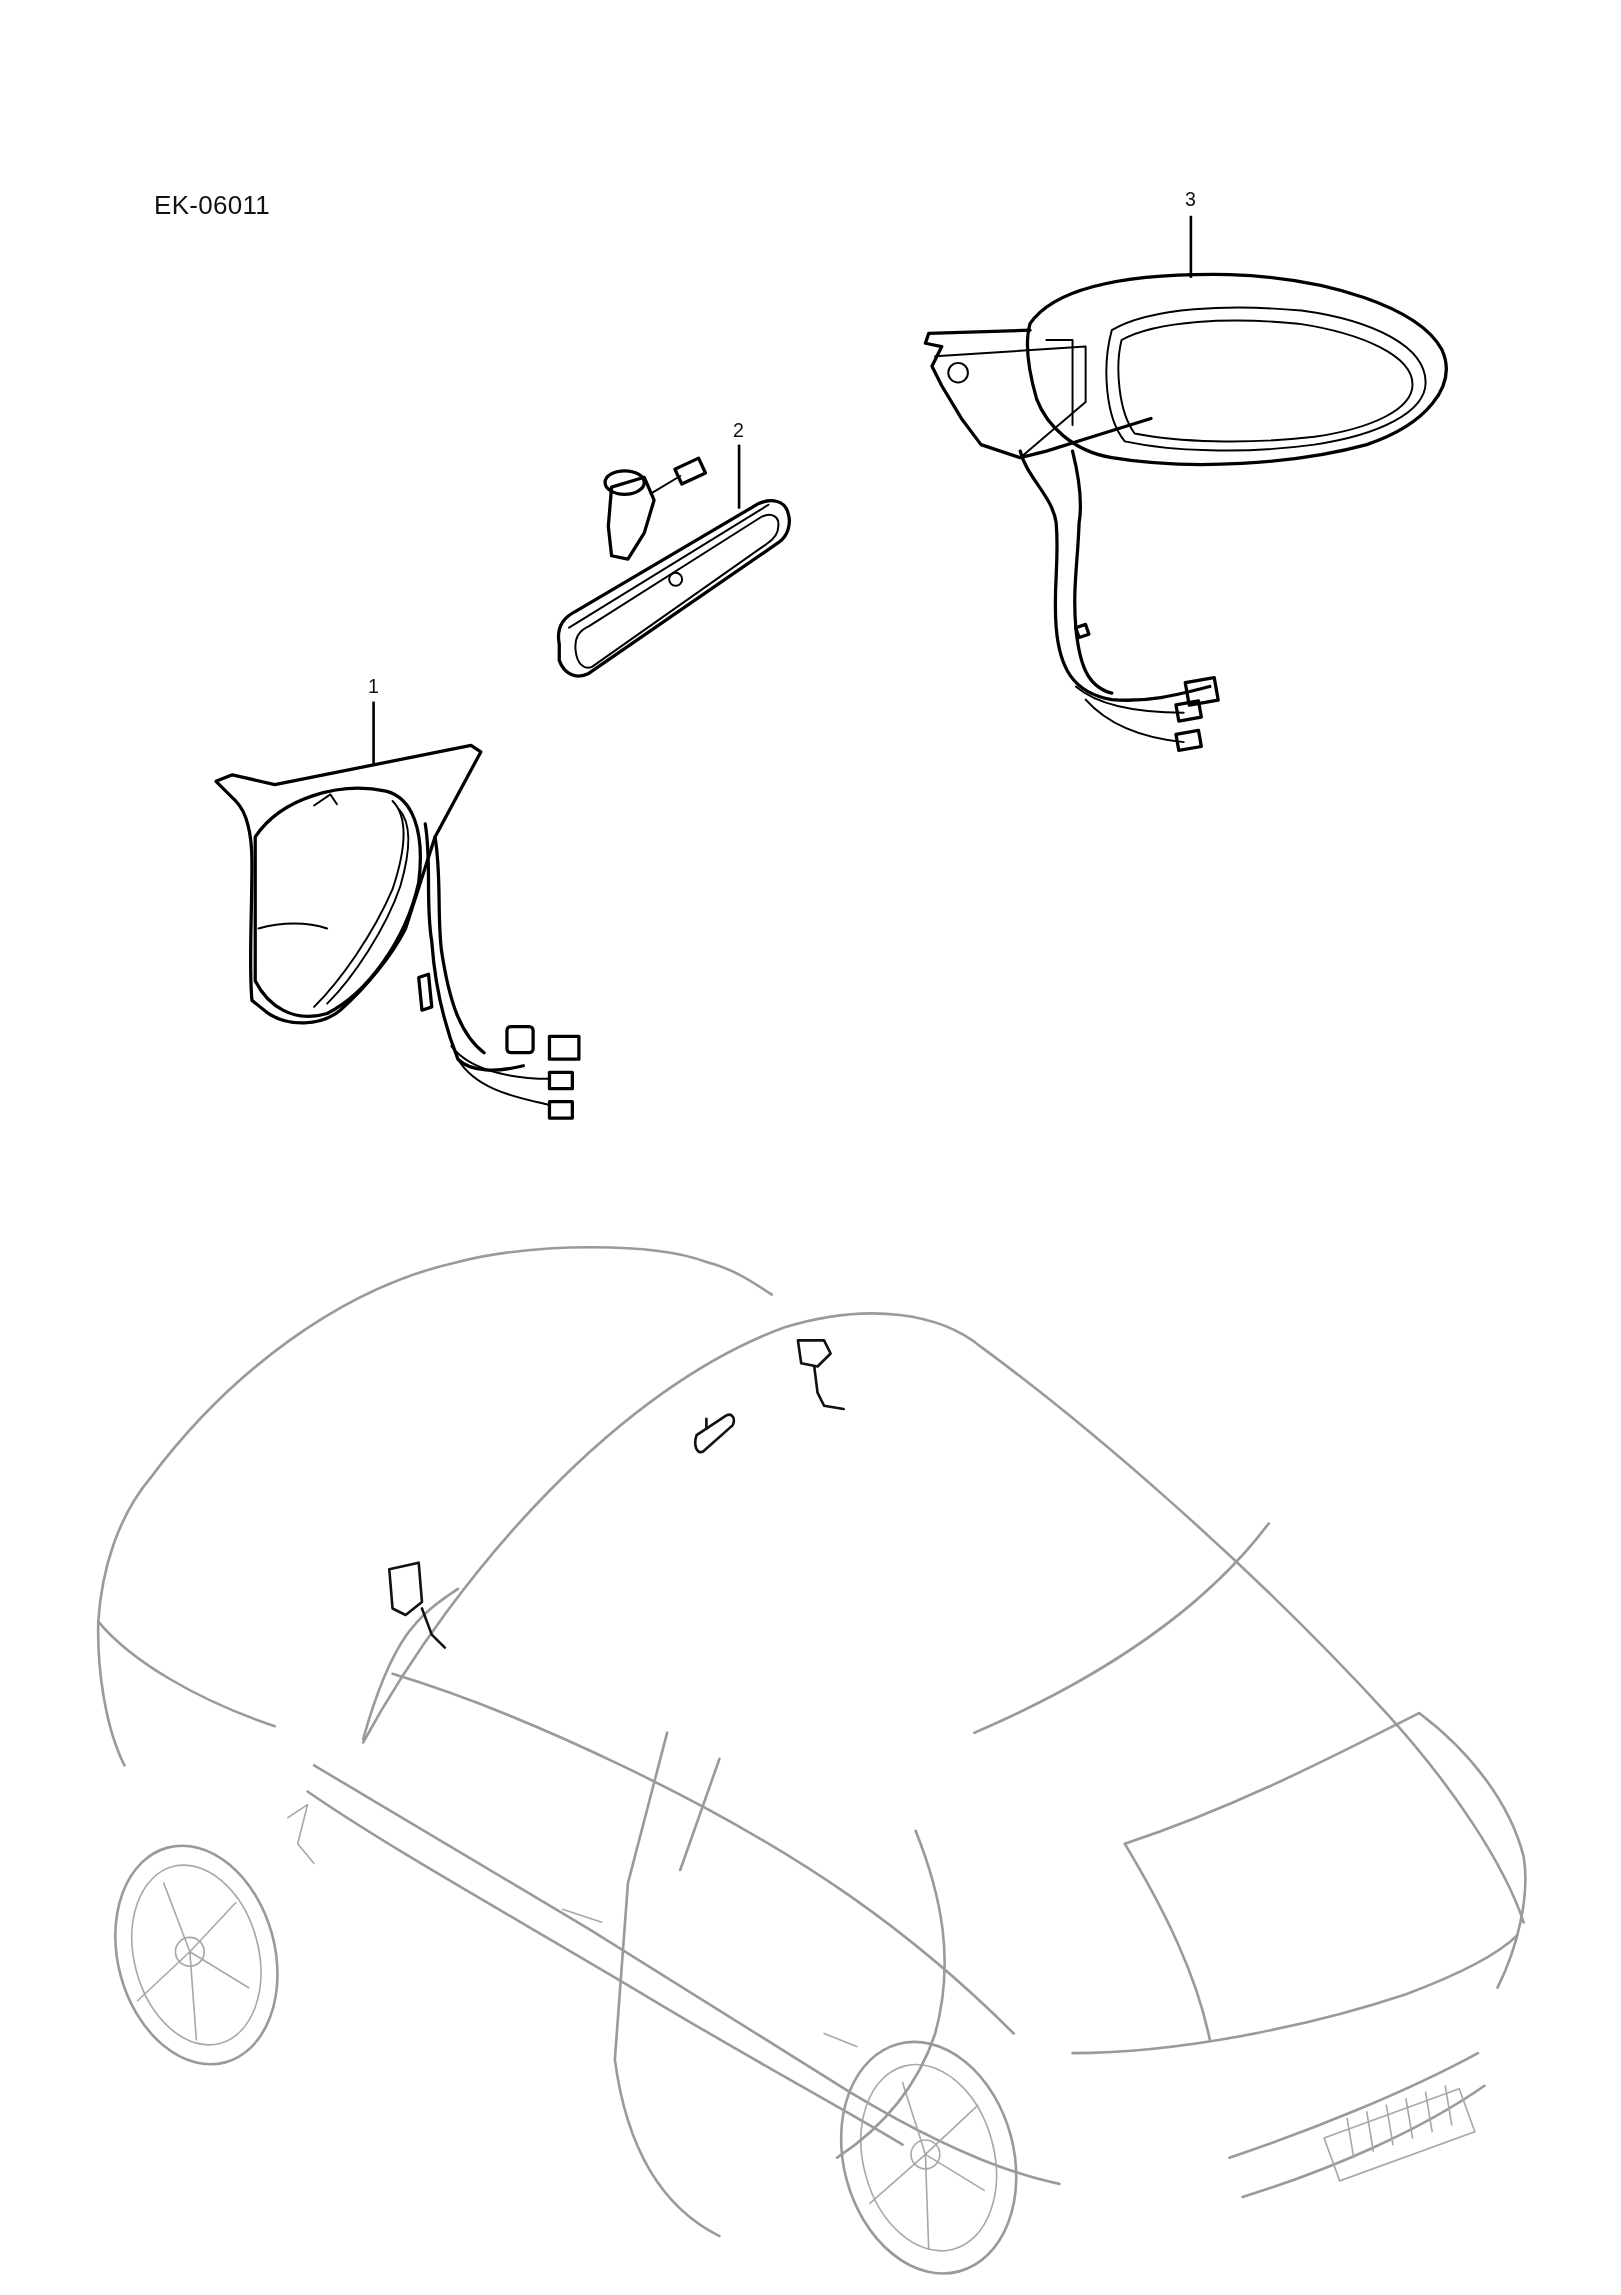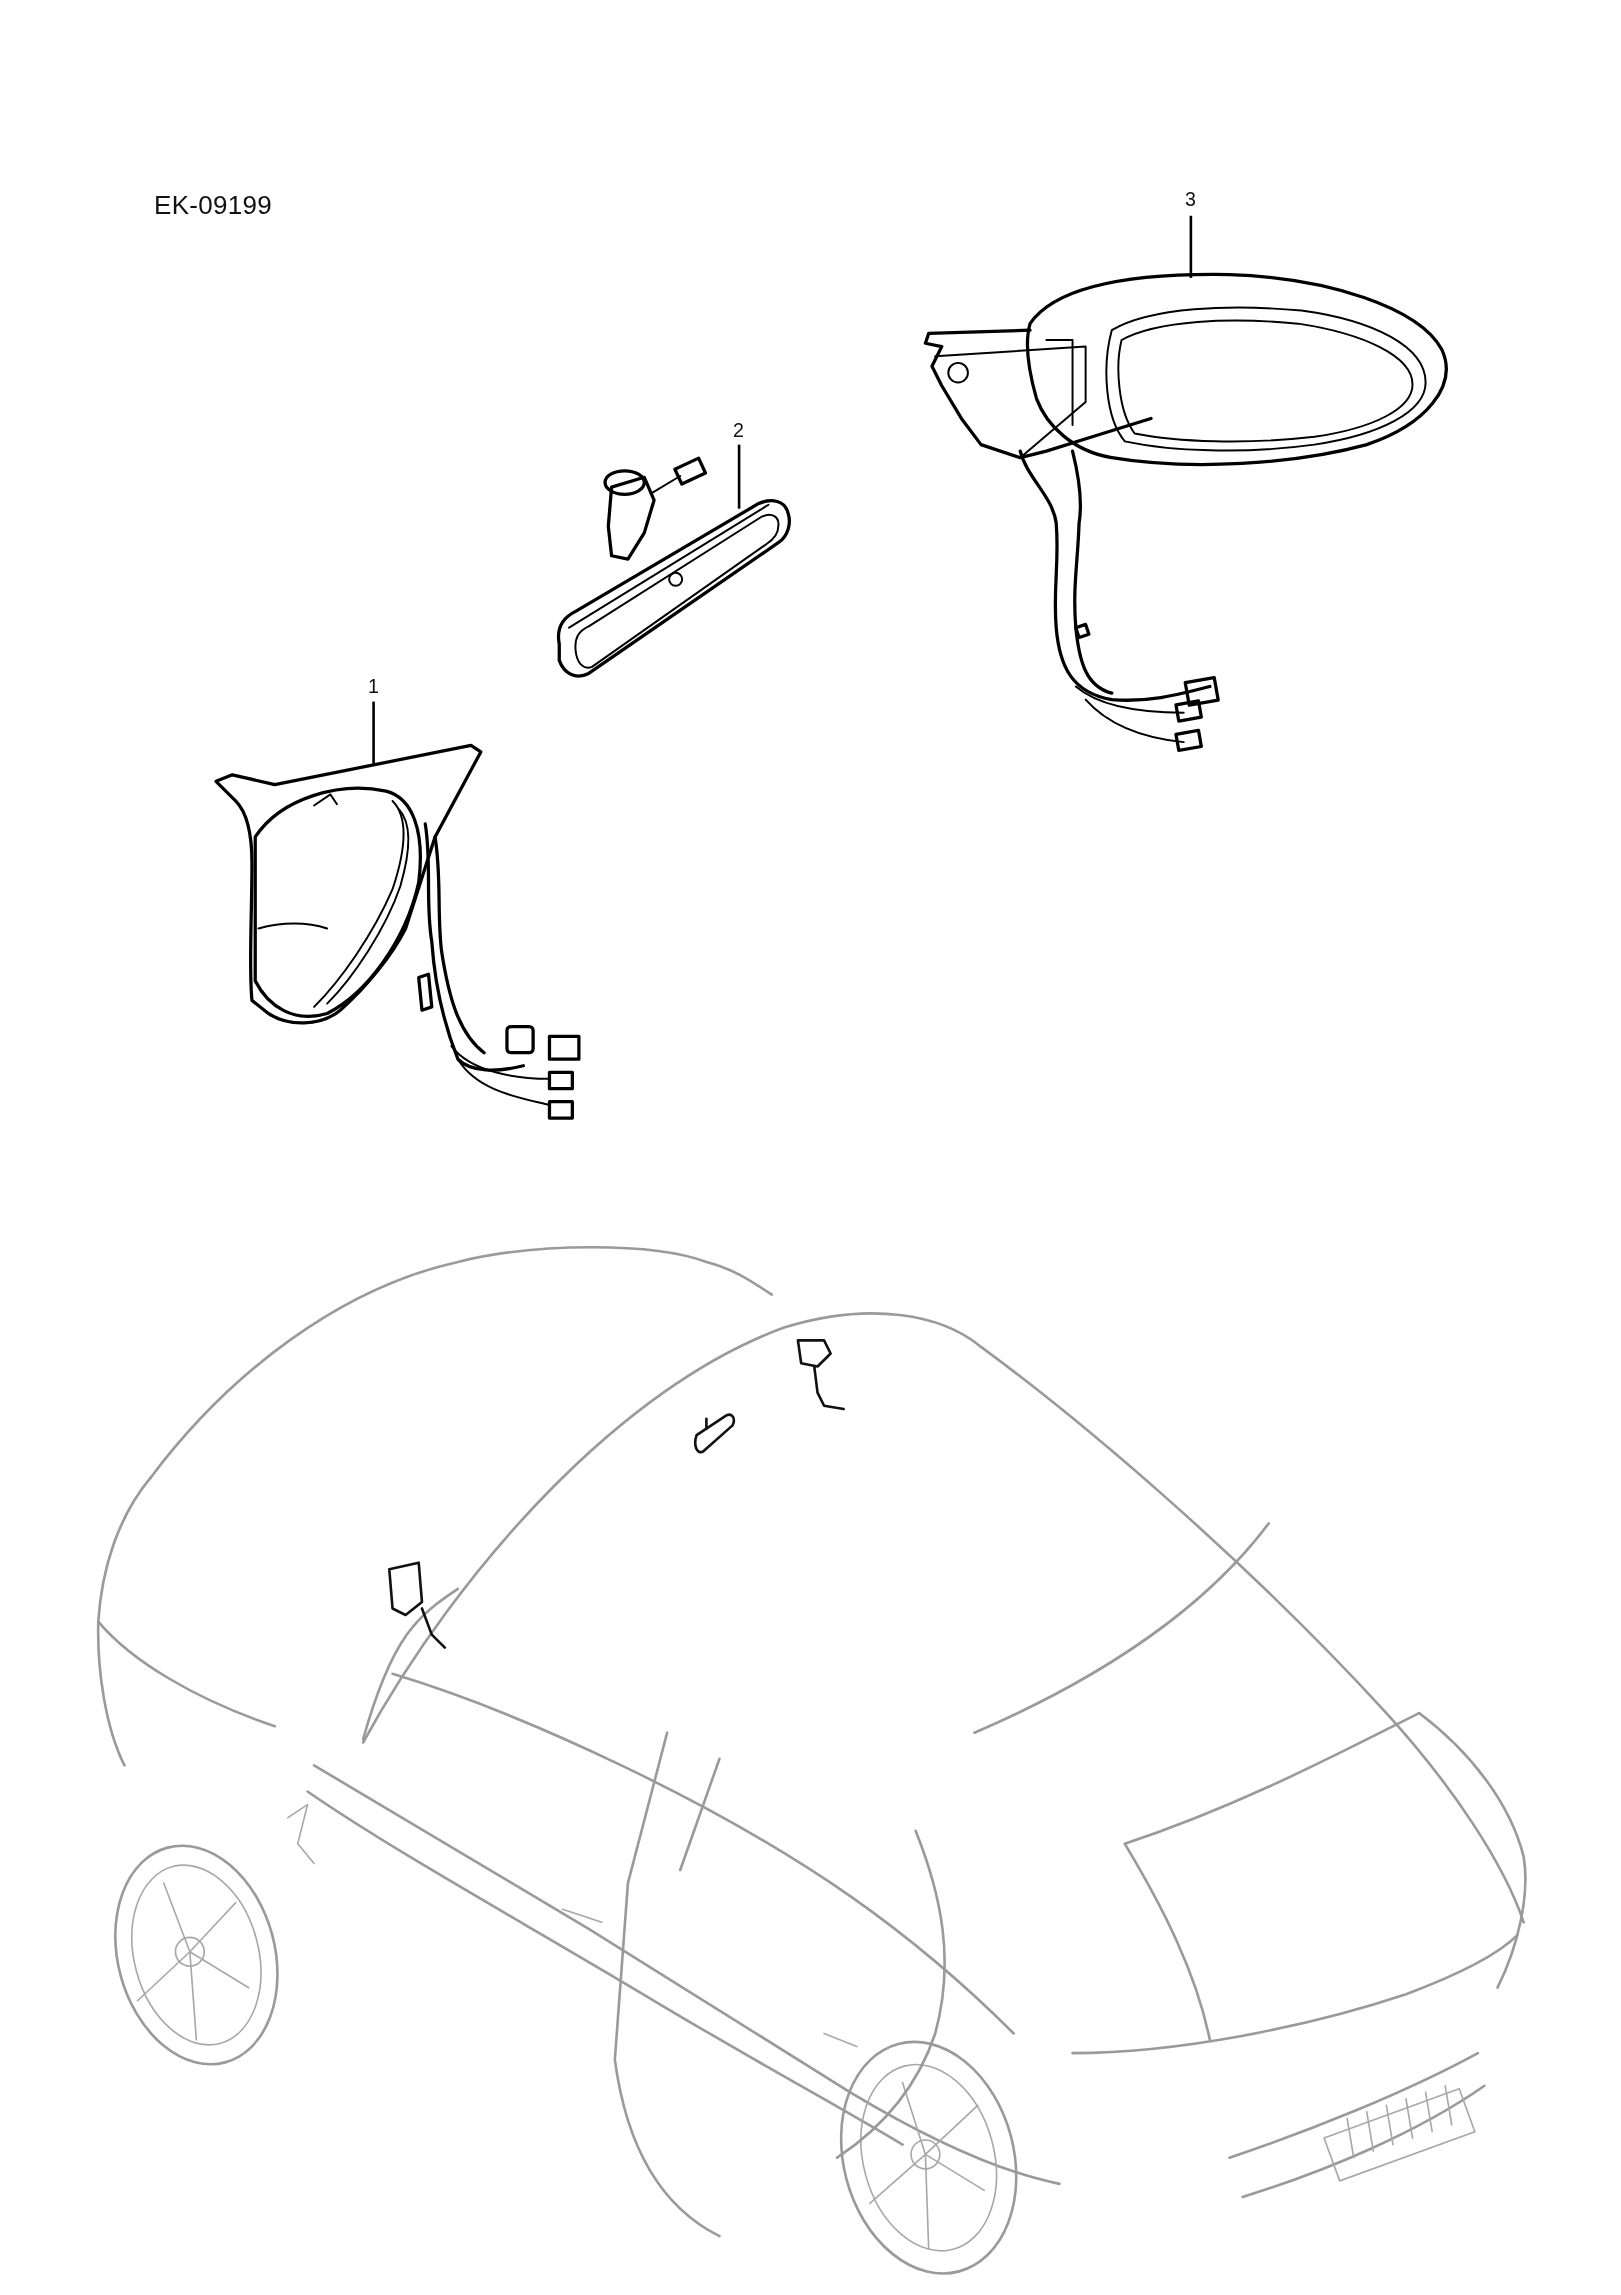--- a/index.html
+++ b/index.html
@@ -10,21 +10,21 @@
   .part { fill:none; stroke:#000; stroke-width:5; stroke-linecap:round; stroke-linejoin:round; }
   .part-thin { fill:none; stroke:#000; stroke-width:3; stroke-linecap:round; stroke-linejoin:round; }
   .leader { stroke:#000; stroke-width:4; }
   .car { fill:none; stroke:#9a9a9a; stroke-width:4; stroke-linecap:round; stroke-linejoin:round; }
   .car-thin { fill:none; stroke:#a8a8a8; stroke-width:2.5; stroke-linecap:round; stroke-linejoin:round; }
   .car-part { fill:none; stroke:#111; stroke-width:4; stroke-linecap:round; stroke-linejoin:round; }
 </style>
 </head>
 <body>
 
-<div class="ref-code">EK-09199</div>
+<div class="ref-code">EK-06011</div>
 
 <div class="callout" style="left:1185px; top:188px;">3</div>
 <div class="callout" style="left:733px; top:419px;">2</div>
 <div class="callout" style="left:368px; top:675px;">1</div>
 
 <svg class="layer" width="1622" height="2295" viewBox="0 0 2480 3510">
 
   <line class="leader" x1="1821" y1="330" x2="1821" y2="425"></line>
   <line class="leader" x1="1130" y1="680" x2="1130" y2="778"></line>
   <line class="leader" x1="571" y1="1073" x2="571" y2="1168"></line>

